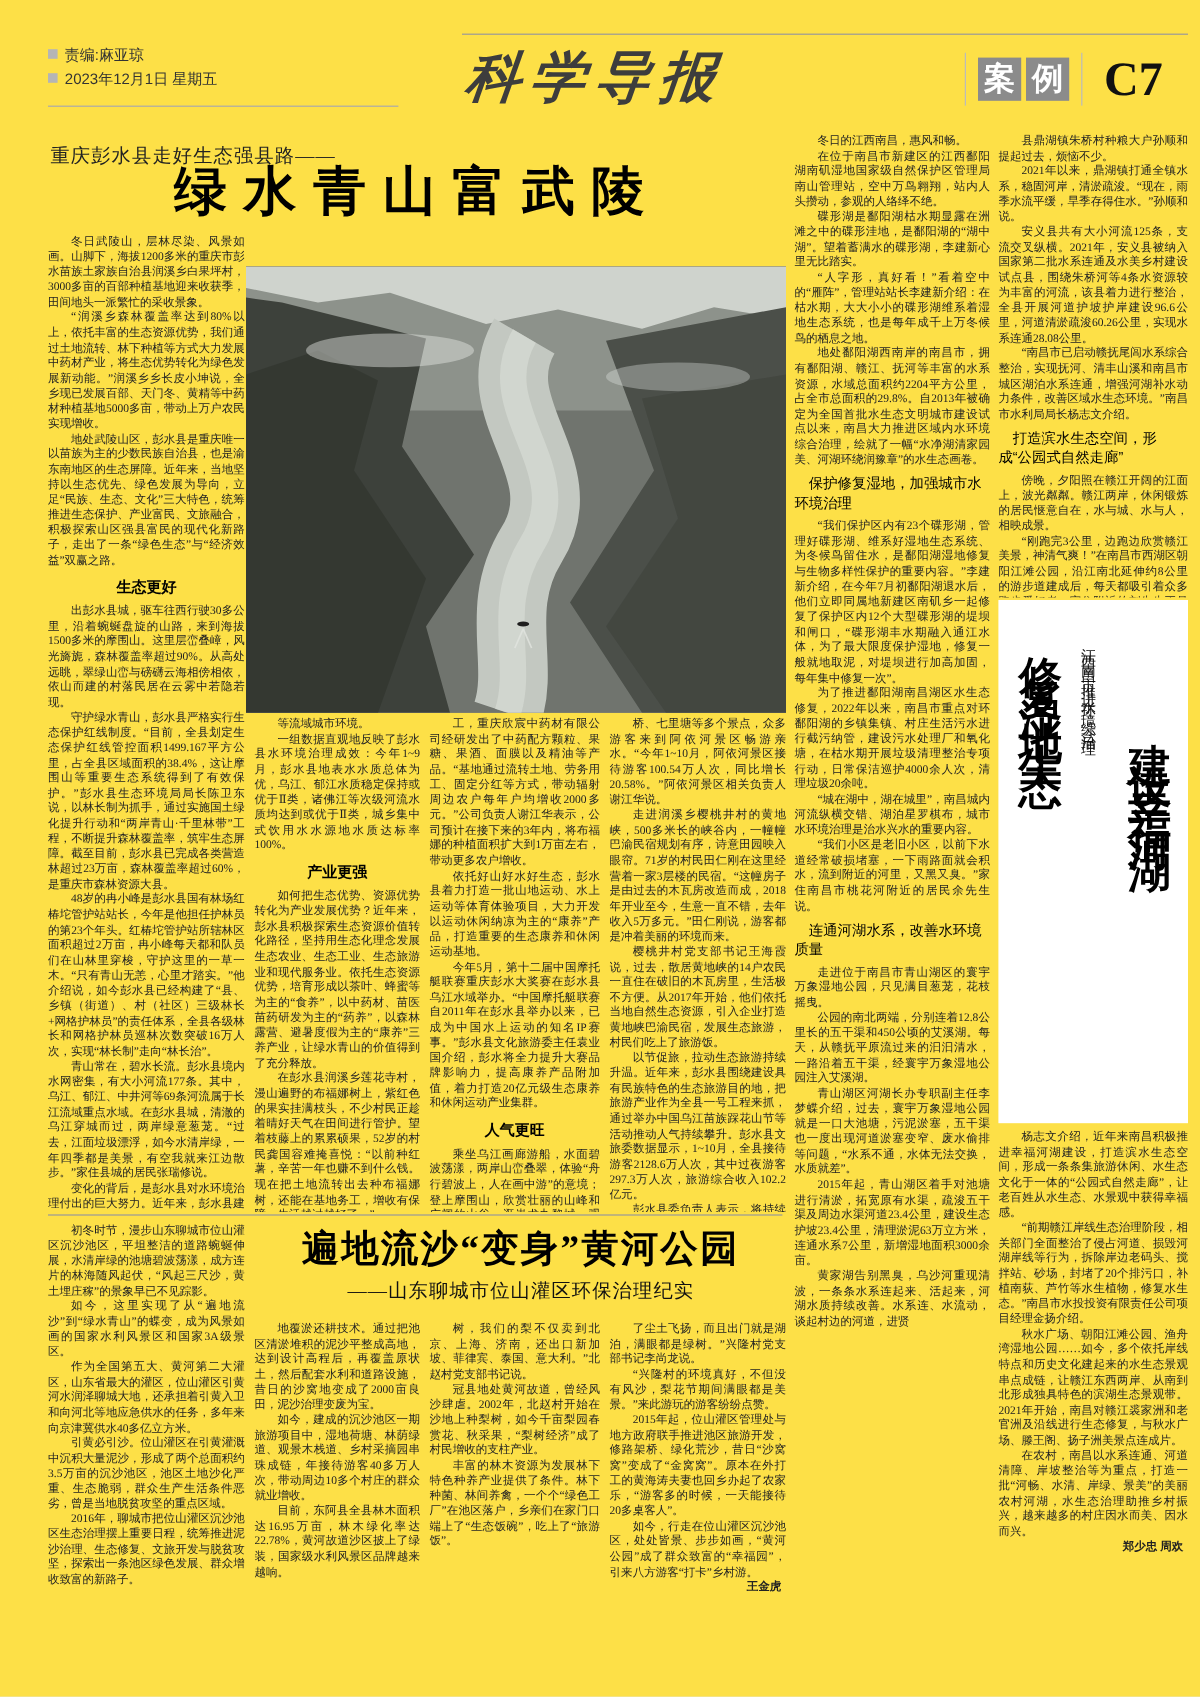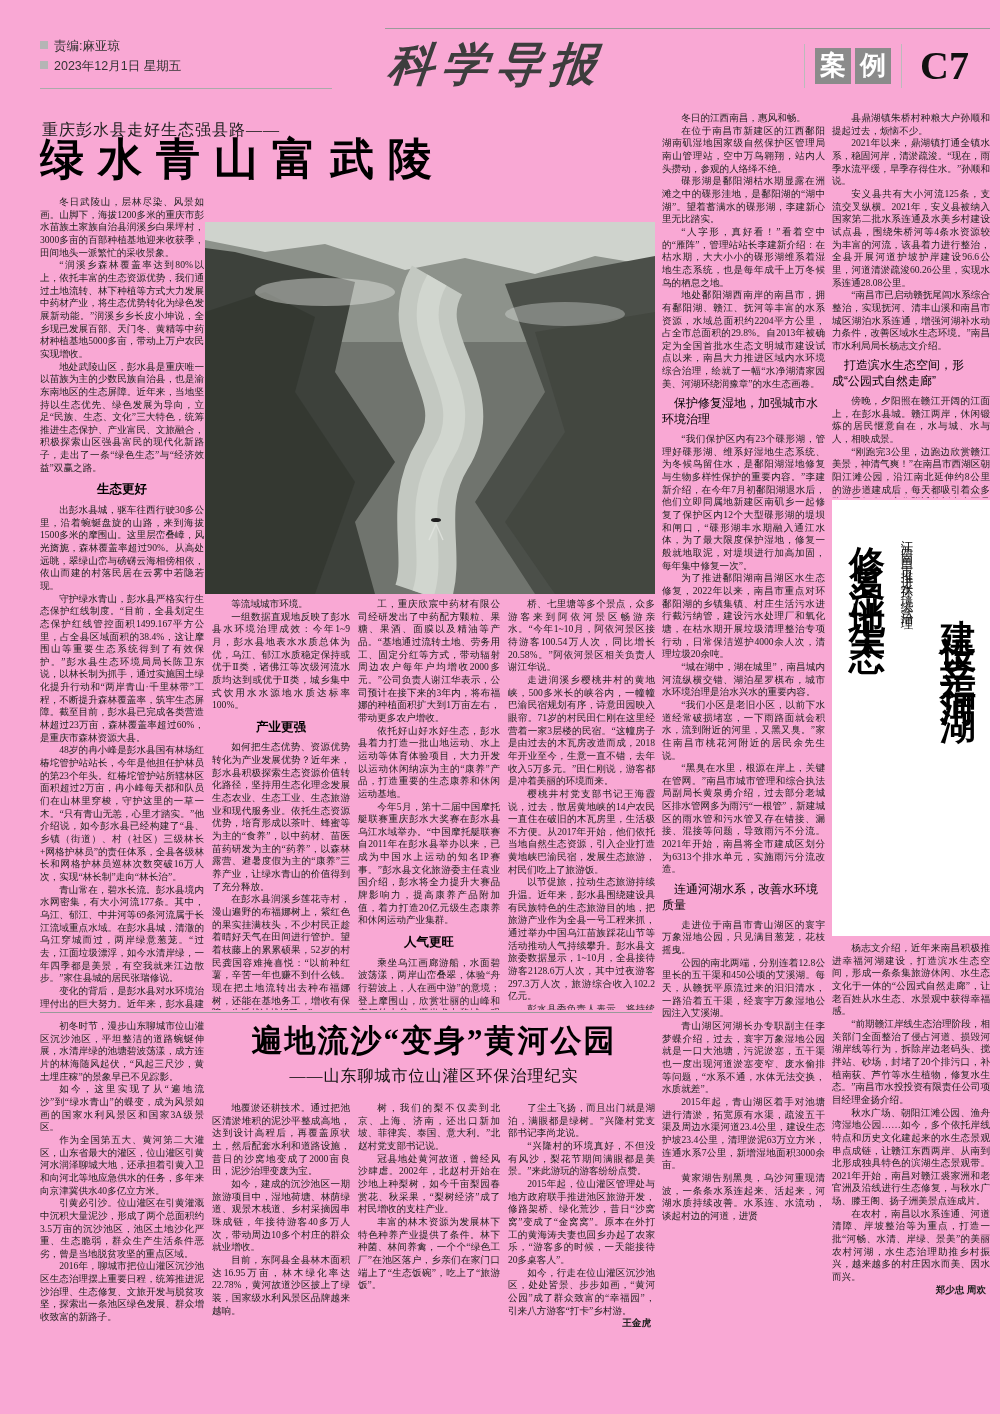--- a/index.html
+++ b/index.html
@@ -1,33 +1,33 @@
 <!DOCTYPE html>
 <html><head>
 <meta charset="utf-8">
 <style>
   html,body{margin:0;padding:0;background:#e8e8e4;}
-  .page{position:relative;width:1000px;height:1414px;background:#f9a8d4;margin:0 auto;
+  .page{position:relative;width:1000px;height:1414px;background:#fde047;margin:0 auto;
         font-family:"Liberation Serif","DejaVu Serif",serif;color:#1c1c1c;overflow:hidden;}
   
   .top-rule{position:absolute;left:385px;top:28px;width:605px;height:1px;background:#9a9a9a;}
   .ed-block{position:absolute;left:40px;top:36px;font-size:12.5px;line-height:20px;color:#333;
             font-family:"Liberation Sans",sans-serif;}
   .ed-block .sq{display:inline-block;width:8px;height:8px;background:#b5b5b5;margin-right:6px;vertical-align:1px;}
   .ed-underline{position:absolute;left:40px;top:88px;width:292px;height:1px;background:#aaa;}
   .masthead{position:absolute;left:388px;top:34px;font-size:46px;font-weight:bold;font-style:italic;
             letter-spacing:8px;color:#3d3d3d;transform:skewX(-6deg);}
   .sec-wrap{position:absolute;left:796px;top:42px;display:flex;align-items:center;}
   .sec-vr{width:1px;height:44px;background:#bbb;margin:0 8px;}
   .sec-box{width:36px;height:36px;background:#8b8b8b;color:#fff;font-weight:bold;font-size:26px;
            display:flex;align-items:center;justify-content:center;font-family:"Liberation Sans",sans-serif;margin:0 2px;}
   .page-no{font-size:40px;font-weight:bold;font-family:"Liberation Serif",serif;color:#111;margin-left:10px;}
   
   .kicker{position:absolute;left:42px;top:120px;font-size:16px;color:#222;letter-spacing:1px;}
-  .headline1{position:absolute;left:40px;top:130px;width:616px;text-align:left;
+  .headline1{position:absolute;left:40px;top:130px;width:616px;text-align:center;
              font-family:Liberation Sans, sans-serif;font-weight:bold;
              font-size:44px;letter-spacing:14px;color:#000;}
   .photo{position:absolute;left:205px;top:222px;width:450px;height:372px;background:#777;}
   
   .col{position:absolute;overflow:hidden;text-align:justify;font-size:9.6px;line-height:1.32;color:#222;}
   .col p{margin:0;text-indent:2em;}
   .col .sub{font-family:"Liberation Sans",sans-serif;font-weight:bold;font-size:12.5px;
             text-align:center;text-indent:0;margin:7px 0 6px 0;color:#000;}
   .col .subL{font-family:"Liberation Sans",sans-serif;font-weight:normal;font-size:12px;
              text-align:left;text-indent:1em;margin:6px 0 5px 0;color:#000;}
@@ -126,35 +126,34 @@
       <p>冬日的江西南昌，惠风和畅。</p>
       <p>在位于南昌市新建区的江西鄱阳湖南矶湿地国家级自然保护区管理局南山管理站，空中万鸟翱翔，站内人头攒动，参观的人络绎不绝。</p>
       <p>碟形湖是鄱阳湖枯水期显露在洲滩之中的碟形洼地，是鄱阳湖的“湖中湖”。望着蓄满水的碟形湖，李建新心里无比踏实。</p>
       <p>“人字形，真好看！”看着空中的“雁阵”，管理站站长李建新介绍：在枯水期，大大小小的碟形湖维系着湿地生态系统，也是每年成千上万冬候鸟的栖息之地。</p>
       <p>地处鄱阳湖西南岸的南昌市，拥有鄱阳湖、赣江、抚河等丰富的水系资源，水域总面积约2204平方公里，占全市总面积的29.8%。自2013年被确定为全国首批水生态文明城市建设试点以来，南昌大力推进区域内水环境综合治理，绘就了一幅“水净湖清家园美、河湖环绕润豫章”的水生态画卷。</p>
       <div class="subL">保护修复湿地，加强城市水环境治理</div>
       <p>“我们保护区内有23个碟形湖，管理好碟形湖、维系好湿地生态系统、为冬候鸟留住水，是鄱阳湖湿地修复与生物多样性保护的重要内容。”李建新介绍，在今年7月初鄱阳湖退水后，他们立即同属地新建区南矶乡一起修复了保护区内12个大型碟形湖的堤坝和闸口，“碟形湖丰水期融入通江水体，为了最大限度保护湿地，修复一般就地取泥，对堤坝进行加高加固，每年集中修复一次”。</p>
       <p>为了推进鄱阳湖南昌湖区水生态修复，2022年以来，南昌市重点对环鄱阳湖的乡镇集镇、村庄生活污水进行截污纳管，建设污水处理厂和氧化塘，在枯水期开展垃圾清理整治专项行动，日常保洁巡护4000余人次，清理垃圾20余吨。</p>
       <p>“城在湖中，湖在城里”，南昌城内河流纵横交错、湖泊星罗棋布，城市水环境治理是治水兴水的重要内容。</p>
       <p>“我们小区是老旧小区，以前下水道经常破损堵塞，一下雨路面就会积水，流到附近的河里，又黑又臭。”家住南昌市桃花河附近的居民余先生说。</p>
-      <p>“黑臭在水里，根源在岸上，关键在管网。”南昌市城市管理和综合执法局副局长黄泉勇介绍，过去部分老城区排水管网多为雨污“一根管”，新建城区的雨水管和污水管又存在错接、漏接、混接等问题，导致雨污不分流。2021年开始，南昌将全市建成区划分为6313个排水单元，实施雨污分流改造。</p>
       <div class="subL">连通河湖水系，改善水环境质量</div>
       <p>走进位于南昌市青山湖区的寰宇万象湿地公园，只见满目葱茏，花枝摇曳。</p>
       <p>公园的南北两端，分别连着12.8公里长的五干渠和450公顷的艾溪湖。每天，从赣抚平原流过来的汩汩清水，一路沿着五干渠，经寰宇万象湿地公园注入艾溪湖。</p>
       <p>青山湖区河湖长办专职副主任李梦蝶介绍，过去，寰宇万象湿地公园就是一口大池塘，污泥淤塞，五干渠也一度出现河道淤塞变窄、废水偷排等问题，“水系不通，水体无法交换，水质就差”。</p>
       <p>2015年起，青山湖区着手对池塘进行清淤，拓宽原有水渠，疏浚五干渠及周边水渠河道23.4公里，建设生态护坡23.4公里，清理淤泥63万立方米，连通水系7公里，新增湿地面积3000余亩。</p>
       <p>黄家湖告别黑臭，乌沙河重现清波，一条条水系连起来、活起来，河湖水质持续改善。水系连、水流动，谈起村边的河道，进贤</p>
     </div>
   <div class="col" style="left:832px;top:112px;width:158px;height:386px;">
       <p>县鼎湖镇朱桥村种粮大户孙顺和提起过去，烦恼不少。</p>
       <p>2021年以来，鼎湖镇打通全镇水系，稳固河岸，清淤疏浚。“现在，雨季水流平缓，旱季存得住水。”孙顺和说。</p>
       <p>安义县共有大小河流125条，支流交叉纵横。2021年，安义县被纳入国家第二批水系连通及水美乡村建设试点县，围绕朱桥河等4条水资源较为丰富的河流，该县着力进行整治，全县开展河道护坡护岸建设96.6公里，河道清淤疏浚60.26公里，实现水系连通28.08公里。</p>
       <p>“南昌市已启动赣抚尾闾水系综合整治，实现抚河、清丰山溪和南昌市城区湖泊水系连通，增强河湖补水动力条件，改善区域水生态环境。”南昌市水利局局长杨志文介绍。</p>
       <div class="subL">打造滨水生态空间，形成“公园式自然走廊”</div>
-      <p>傍晚，夕阳照在赣江开阔的江面上，在彭水县城。赣江两岸，休闲锻炼的居民惬意自在，水与城、水与人，相映成景。</p>
+      <p>傍晚，夕阳照在赣江开阔的江面上，波光粼粼。赣江两岸，休闲锻炼的居民惬意自在，水与城、水与人，相映成景。</p>
       <p>“刚跑完3公里，边跑边欣赏赣江美景，神清气爽！”在南昌市西湖区朝阳江滩公园，沿江南北延伸约8公里的游步道建成后，每天都吸引着众多跑步爱好者，家住附近的刘先生正是其中一员。</p>
     </div>
 
   <div class="vblock">
     <div class="vbig" style="left:10px;">修复湿地生态</div>
     <div class="vkick">江西南昌市推进水环境综合治理</div>
     <div class="vbig" style="right:8px;top:90px;">建设幸福河湖</div>
   </div>
 
   <div class="col" style="left:832px;top:942px;width:158px;height:464px;">

